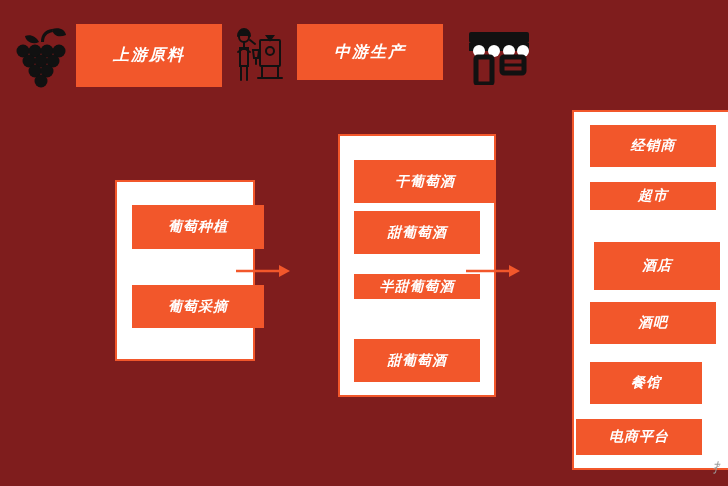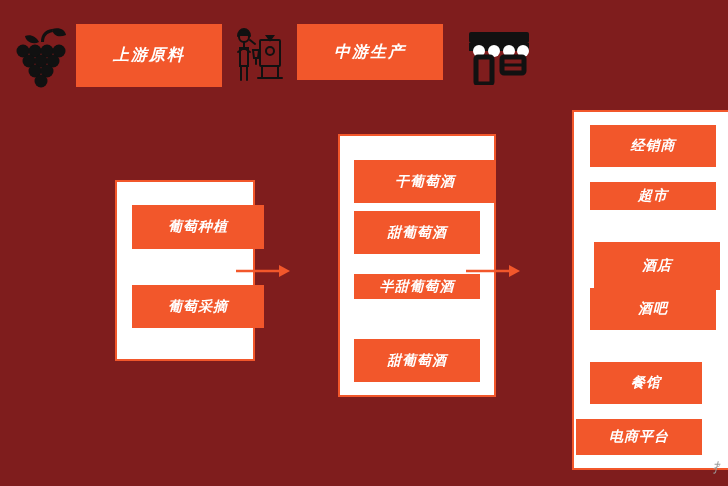--- a/index.html
+++ b/index.html
@@ -129,21 +129,21 @@
   <div class="group" style="left:527px;top:110px;width:159px;height:360px">
     <div class="node" style="left:16px;top:13px;width:126px;height:42px">
       <span>经销商</span>
     </div>
     <div class="node" style="left:16px;top:70px;width:126px;height:28px">
       <span>超市</span>
     </div>
     <div class="node" style="left:20px;top:130px;width:126px;height:48px">
       <span>酒店</span>
     </div>
-    <div class="node" style="left:16px;top:176px;width:126px;height:42px">
+    <div class="node" style="left:16px;top:190px;width:126px;height:42px">
       <span>酒吧</span>
     </div>
     <div class="node" style="left:16px;top:250px;width:112px;height:42px">
       <span>餐馆</span>
     </div>
     <div class="node" style="left:2px;top:307px;width:126px;height:36px">
       <span>电商平台</span>
     </div>
   </div>
 

